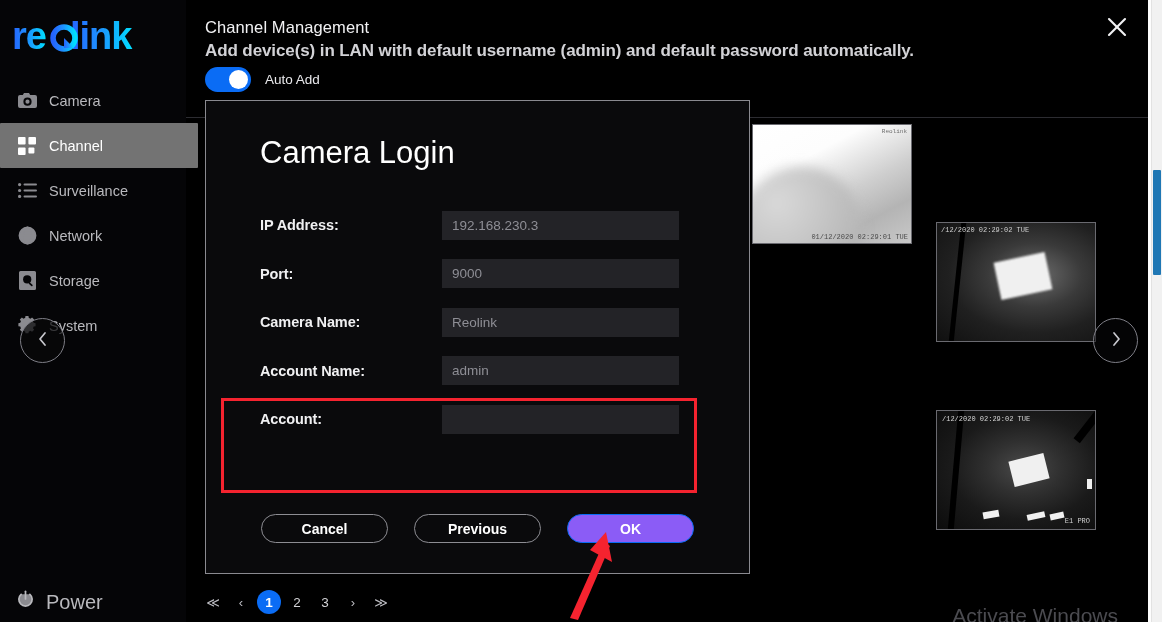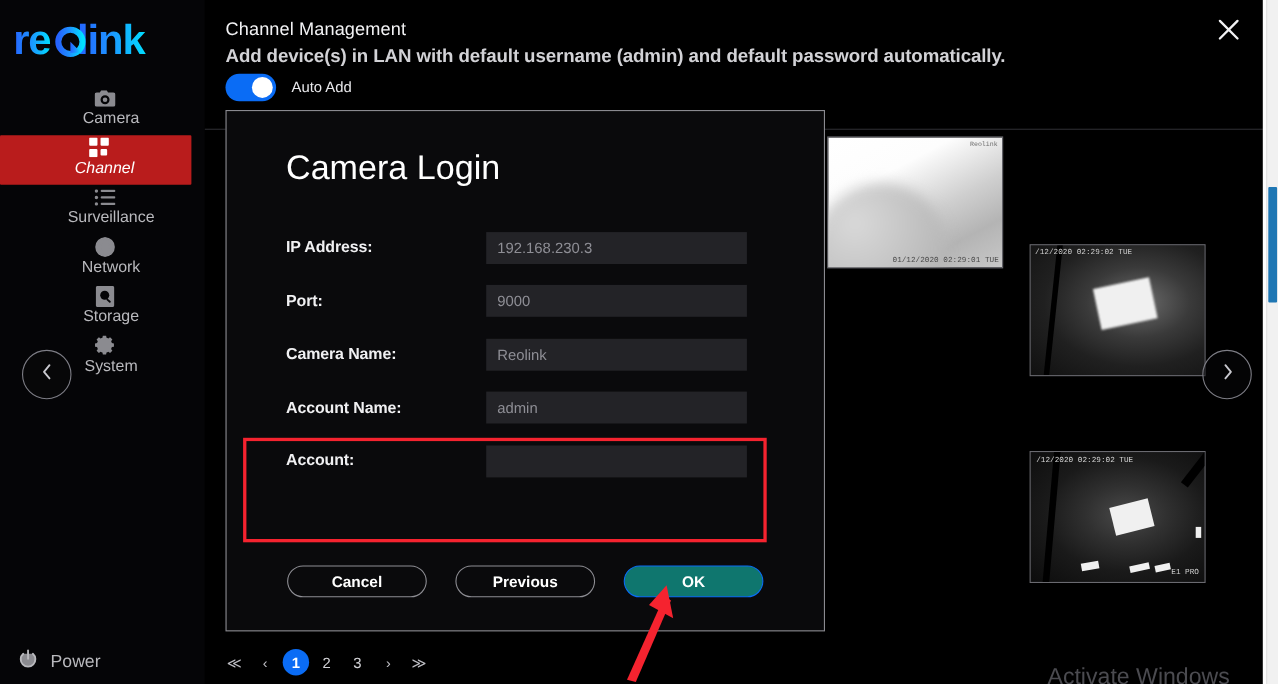--- a/index.html
+++ b/index.html
@@ -43,47 +43,45 @@
   .nav-item {
     position: relative;
     height: 45px;
     display: flex;
     align-items: center;
     padding-left: 16px;
     box-sizing: border-box;
     color: #b9b9bd;
     font-size: 14.5px;
     cursor: pointer;
-    flex-direction: column;
   }
   .nav-item .nav-ico {
     width: 22px; height: 22px;
     margin-right: 11px;
     display: flex;
     align-items: center;
     justify-content: center;
     flex: 0 0 22px;
   }
   .nav-item.active {
-    background: #b91c1c;
+    background: #737373;
     color: #ffffff;
-    width: 174px;
+    width: 198px;
     border-radius: 1px;
-    font-style: italic;
   }
   .nav-item.active .nav-ico svg { fill: #ffffff; }
   .nav-ico svg { fill: #8b8b90; }
 
   .power {
     position: absolute;
     left: 16px; bottom: 8px;
     display: flex;
     align-items: center;
     color: #b9b9bd;
-    font-size: 16px;
+    font-size: 20px;
     cursor: pointer;
   }
   .power .nav-ico { margin-right: 11px; }
 
   .collapse-btn {
     position: absolute;
     left: 20px; top: 318px;
     width: 43px; height: 43px;
     border: 1.6px solid #7e7e86;
     border-radius: 50%;
@@ -324,21 +322,21 @@
     font-weight: bold;
     cursor: pointer;
     box-sizing: border-box;
   }
   .btn.ghost {
     border: 1px solid #8d8d93;
     background: transparent;
     color: #ffffff;
   }
   .btn.primary {
-    background: #0f766e;
+    background: #8b5cf6;
     color: #ffffff;
     border: 1px solid #0a6cf5;
   }
 
   
   .red-arrow {
     position: absolute;
     left: 540px; top: 520px;
     width: 110px; height: 102px;
     z-index: 40;

